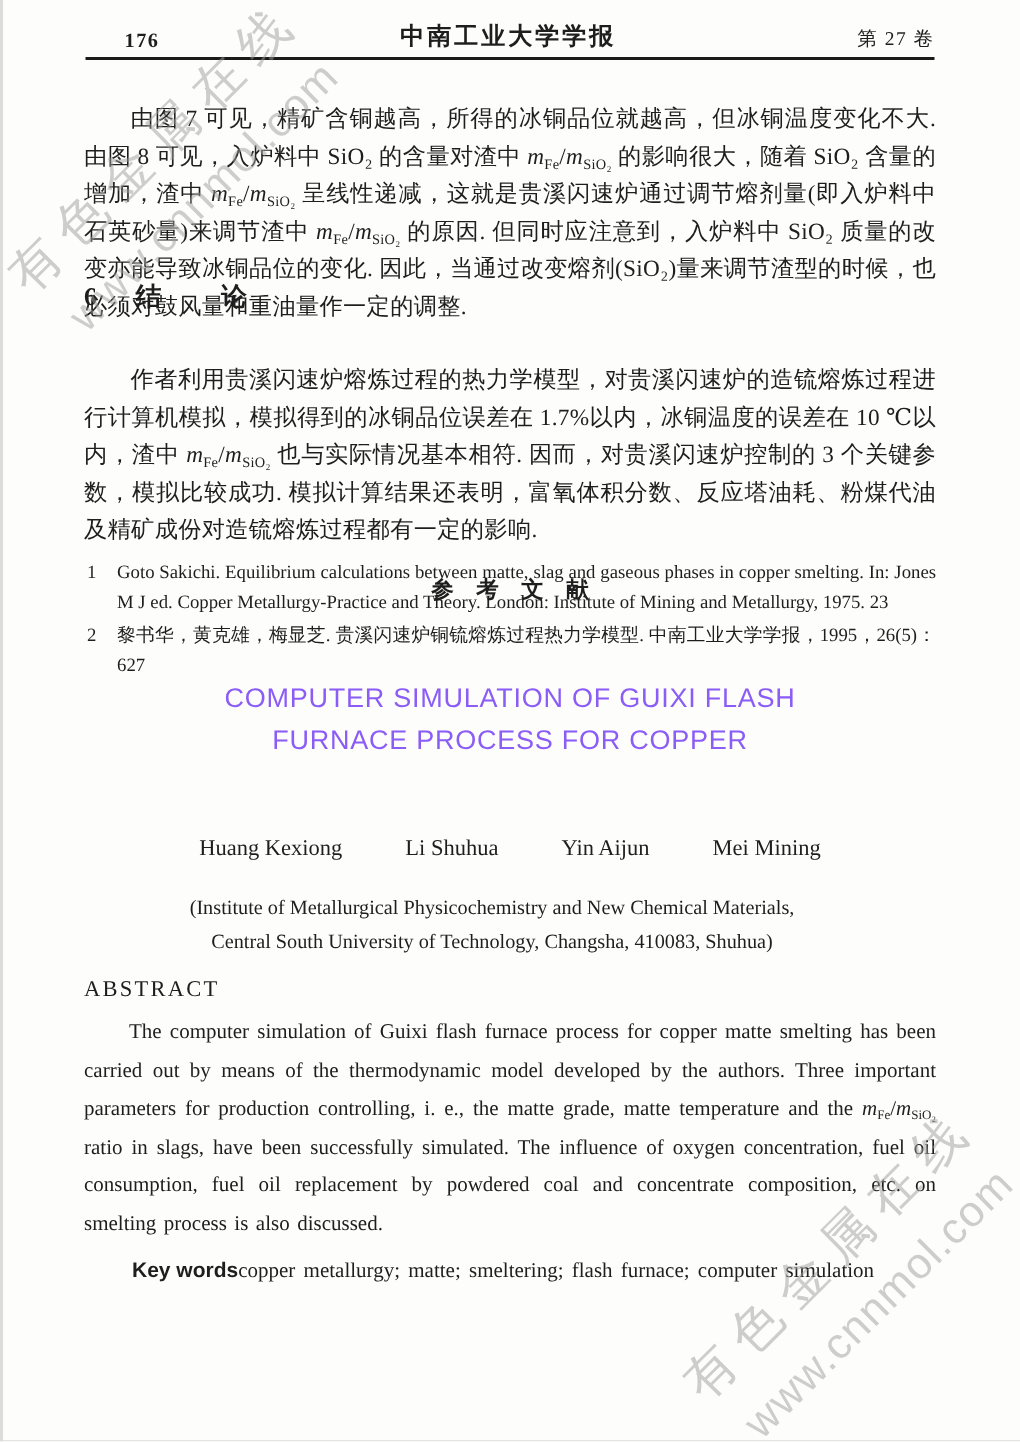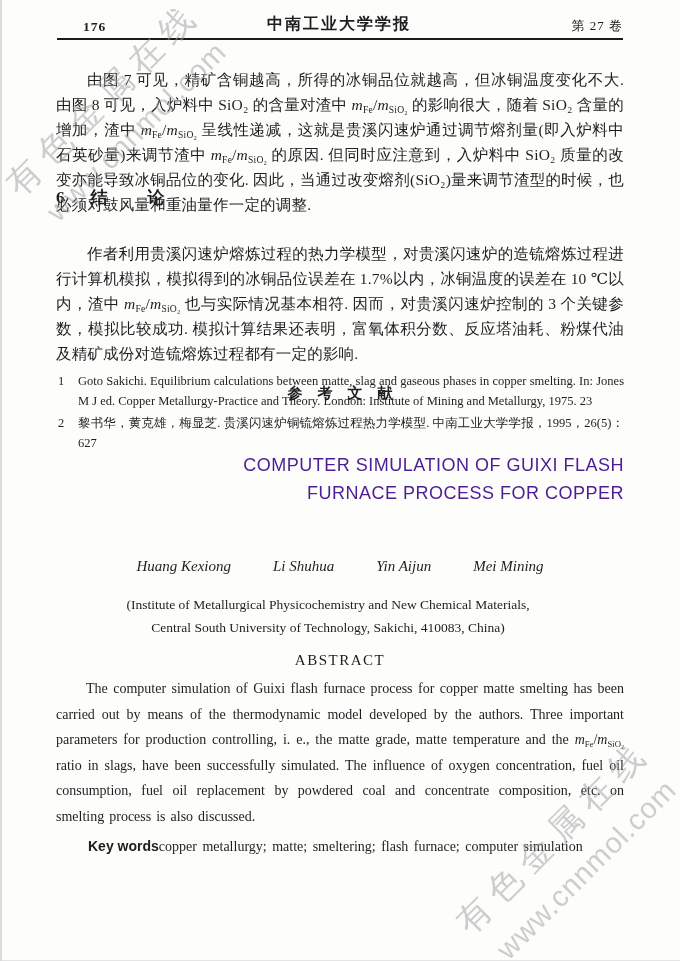--- a/index.html
+++ b/index.html
@@ -24,28 +24,28 @@
   .sec-head .sec-title{letter-spacing:2px;}
   .conclusion{top:229px;}
   .ref-head{top:338px;text-align:center;font-weight:bold;font-size:15px;margin-top:46px;}
   .refs{top:372px;font-size:12.5px;line-height:19.5px;}
   .ref-item{display:flex;margin-bottom:3px;}
   .ref-num{flex:none;width:20px;padding-left:2px;}
   .ref-text{flex:1;text-align:justify;}
   sub{font-size:62%;vertical-align:-0.35em;line-height:0;}
   i{font-style:italic;}
   
-  .en-title{position:absolute;top:452px;left:56px;width:568px;text-align:right;
+  .en-title{position:absolute;top:452px;left:56px;width:568px;text-align:center;
     font-family:"Liberation Sans","DejaVu Sans",sans-serif;
-    font-size:18px;line-height:27.5px;letter-spacing:0.5px;color:#4c1d95;}
+    font-size:18px;line-height:27.5px;letter-spacing:0.5px;color:#8b5cf6;}
   .authors{position:absolute;top:558px;left:56px;width:568px;display:flex;justify-content:center;gap:42px;
-    font-style:italic;font-size:15px;}
+    font-size:15px;}
   .affiliation{position:absolute;top:594px;left:44px;width:568px;text-align:center;
     font-size:13.5px;line-height:22.5px;}
-  .abs-head{position:absolute;top:652px;left:56px;width:568px;text-align:center;
+  .abs-head{position:absolute;top:652px;left:56px;width:568px;
     font-size:15px;letter-spacing:1.5px;}
   .english-block{position:absolute;top:676px;left:56px;width:568px;}
   .abstract{font-size:14px;line-height:25.5px;text-align:justify;text-indent:30px;word-spacing:1.5px;}
   .keywords{margin-top:5px;font-size:14px;line-height:25px;}
   .kw-label{font-family:"Liberation Sans","DejaVu Sans",sans-serif;font-weight:bold;padding-left:32px;}
   .kw-text{word-spacing:2px;}
   
   .watermark{position:absolute;width:330px;text-align:center;line-height:47px;
     transform:rotate(-45deg);color:rgba(158,158,158,0.5);pointer-events:none;z-index:5;
     font-family:"Liberation Sans","DejaVu Sans",sans-serif;}
@@ -98,21 +98,21 @@
 
   <div class="authors">
     <span>Huang Kexiong</span>
     <span>Li Shuhua</span>
     <span>Yin Aijun</span>
     <span>Mei Mining</span>
   </div>
 
   <div class="affiliation">
     <div>(Institute of Metallurgical Physicochemistry and New Chemical Materials,</div>
-    <div>Central South University of Technology, Sakichi, 410083, China)</div>
+    <div>Central South University of Technology, Changsha, 410083, Shuhua)</div>
   </div>
 
   <div class="abs-head">ABSTRACT</div>
   <div class="english-block">
     <div class="abstract">The computer simulation of Guixi flash furnace process for copper matte smelting has been carried out by means of the thermodynamic model developed by the authors. Three important parameters for production controlling, i. e., the matte grade, matte temperature and the <i>m</i><sub>Fe</sub>/<i>m</i><sub>SiO₂</sub> ratio in slags, have been successfully simulated. The influence of oxygen concentration, fuel oil consumption, fuel oil replacement by powdered coal and concentrate composition, etc. on smelting process is also discussed.</div>
     <div class="keywords">
       <span class="kw-label">Key words</span><span class="kw-text">copper metallurgy; matte; smeltering; flash furnace; computer simulation</span>
     </div>
   </div>
 

